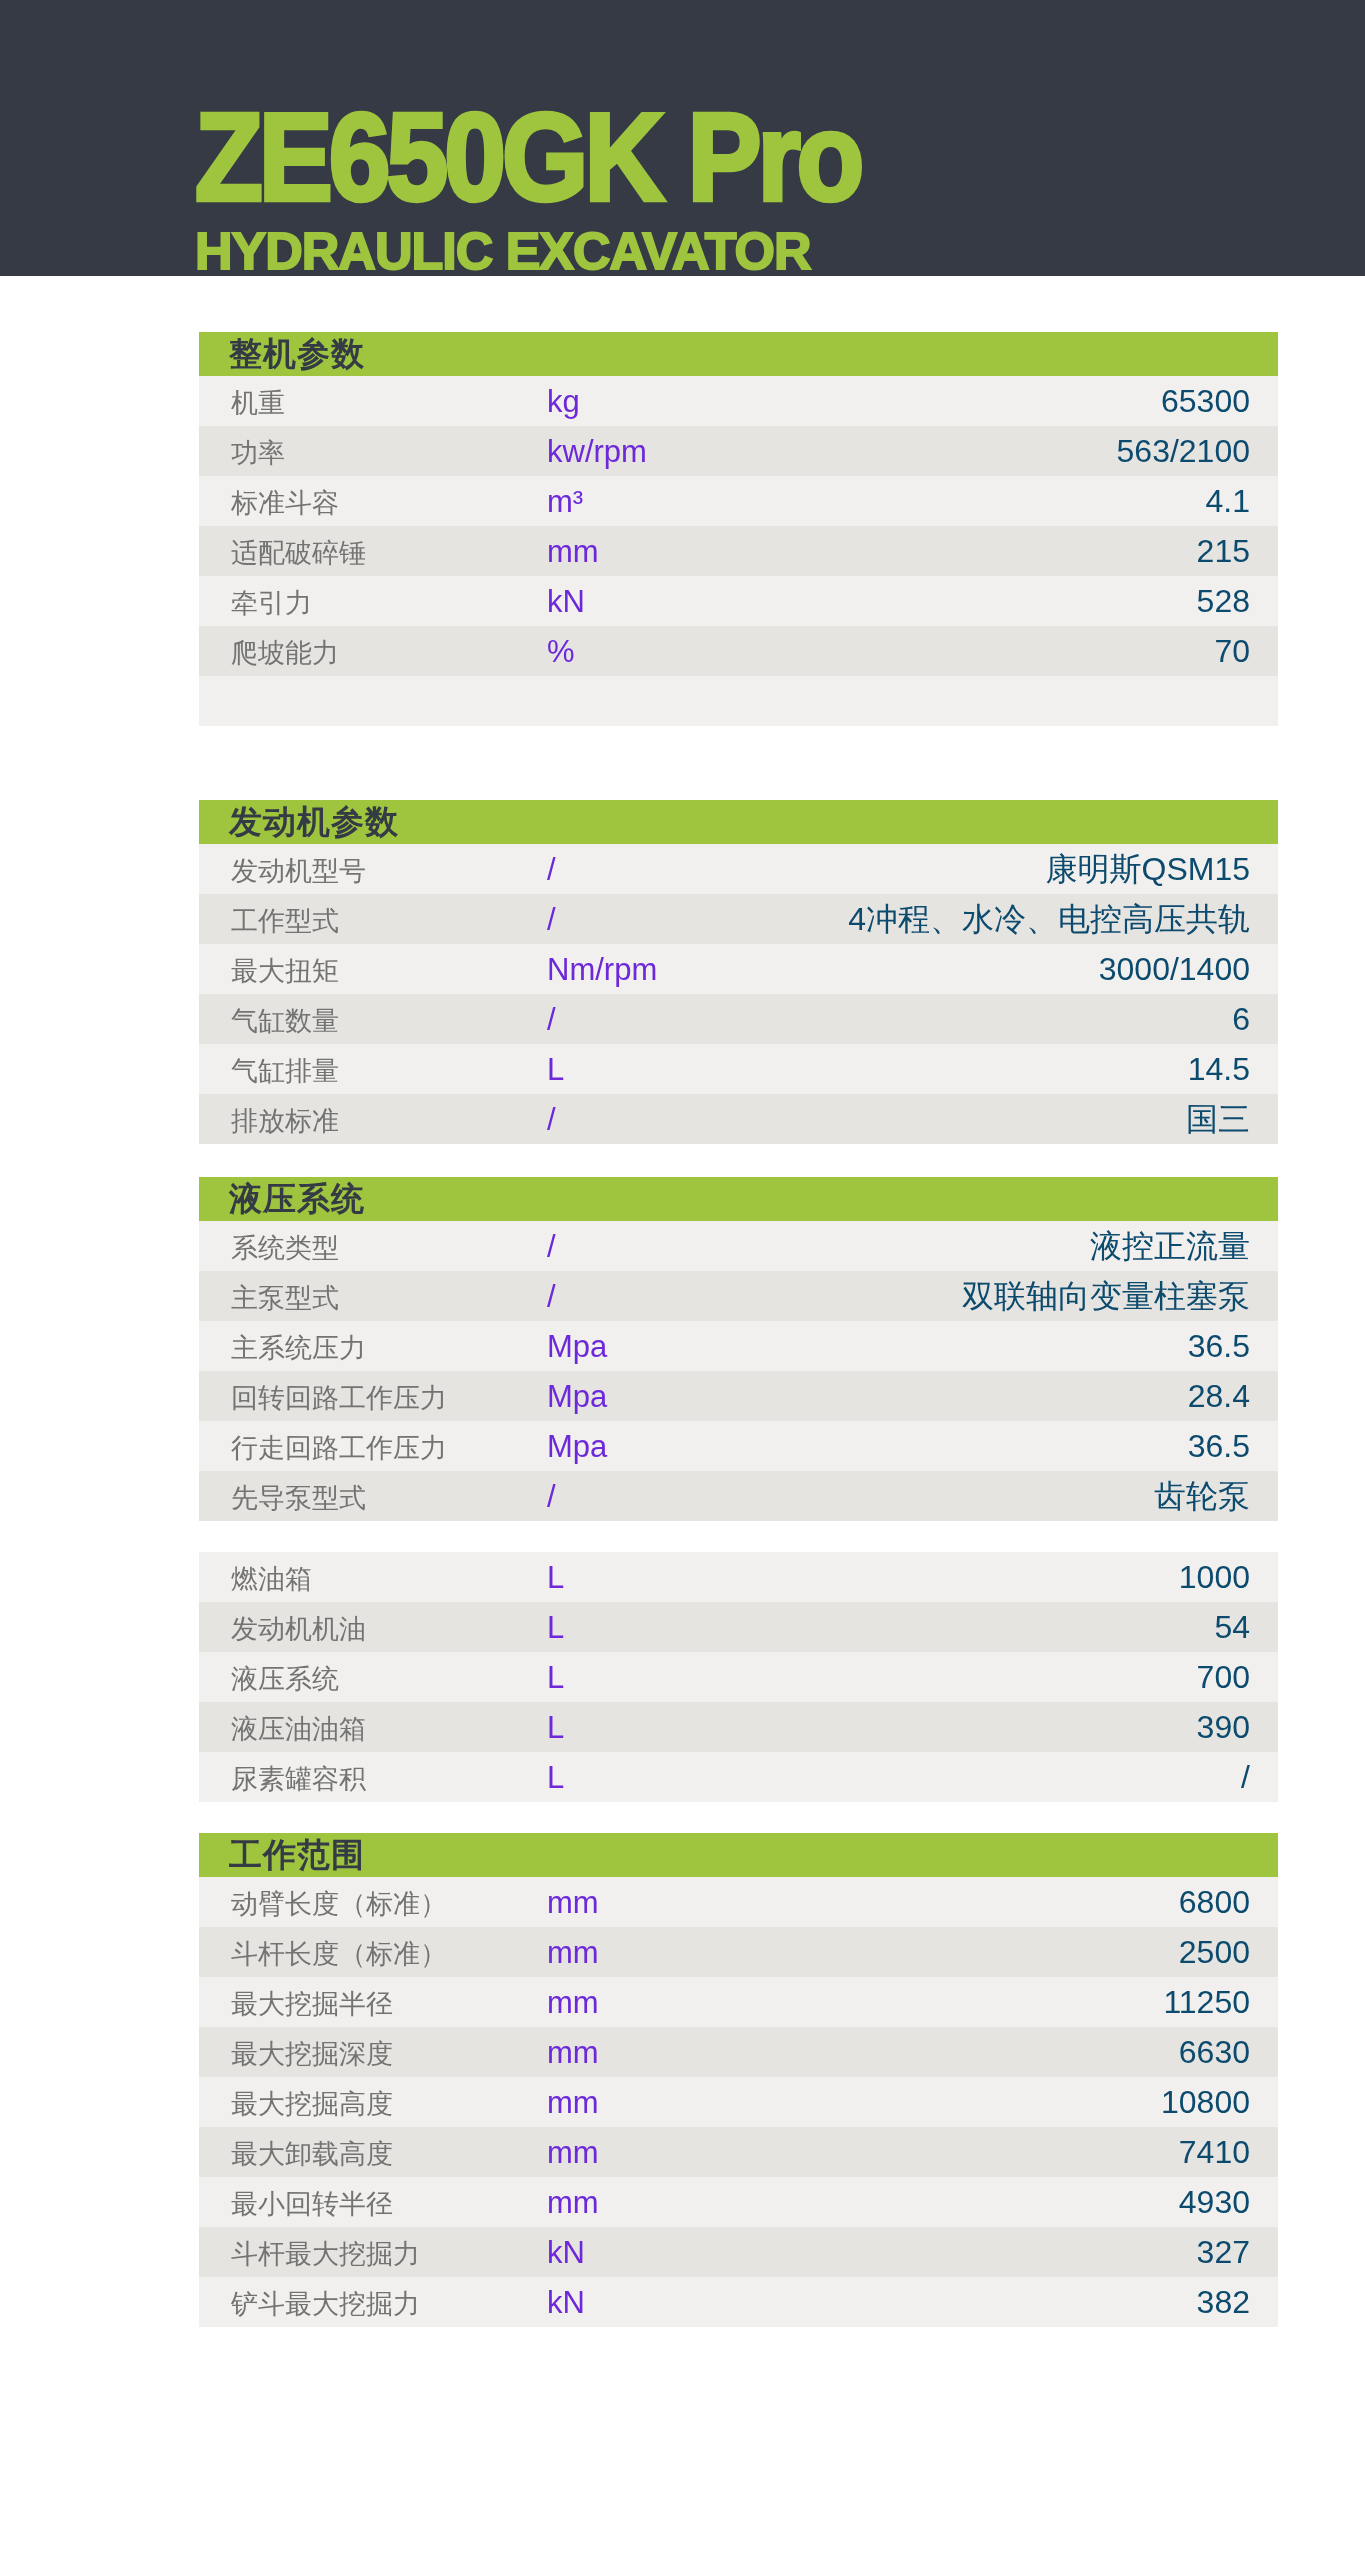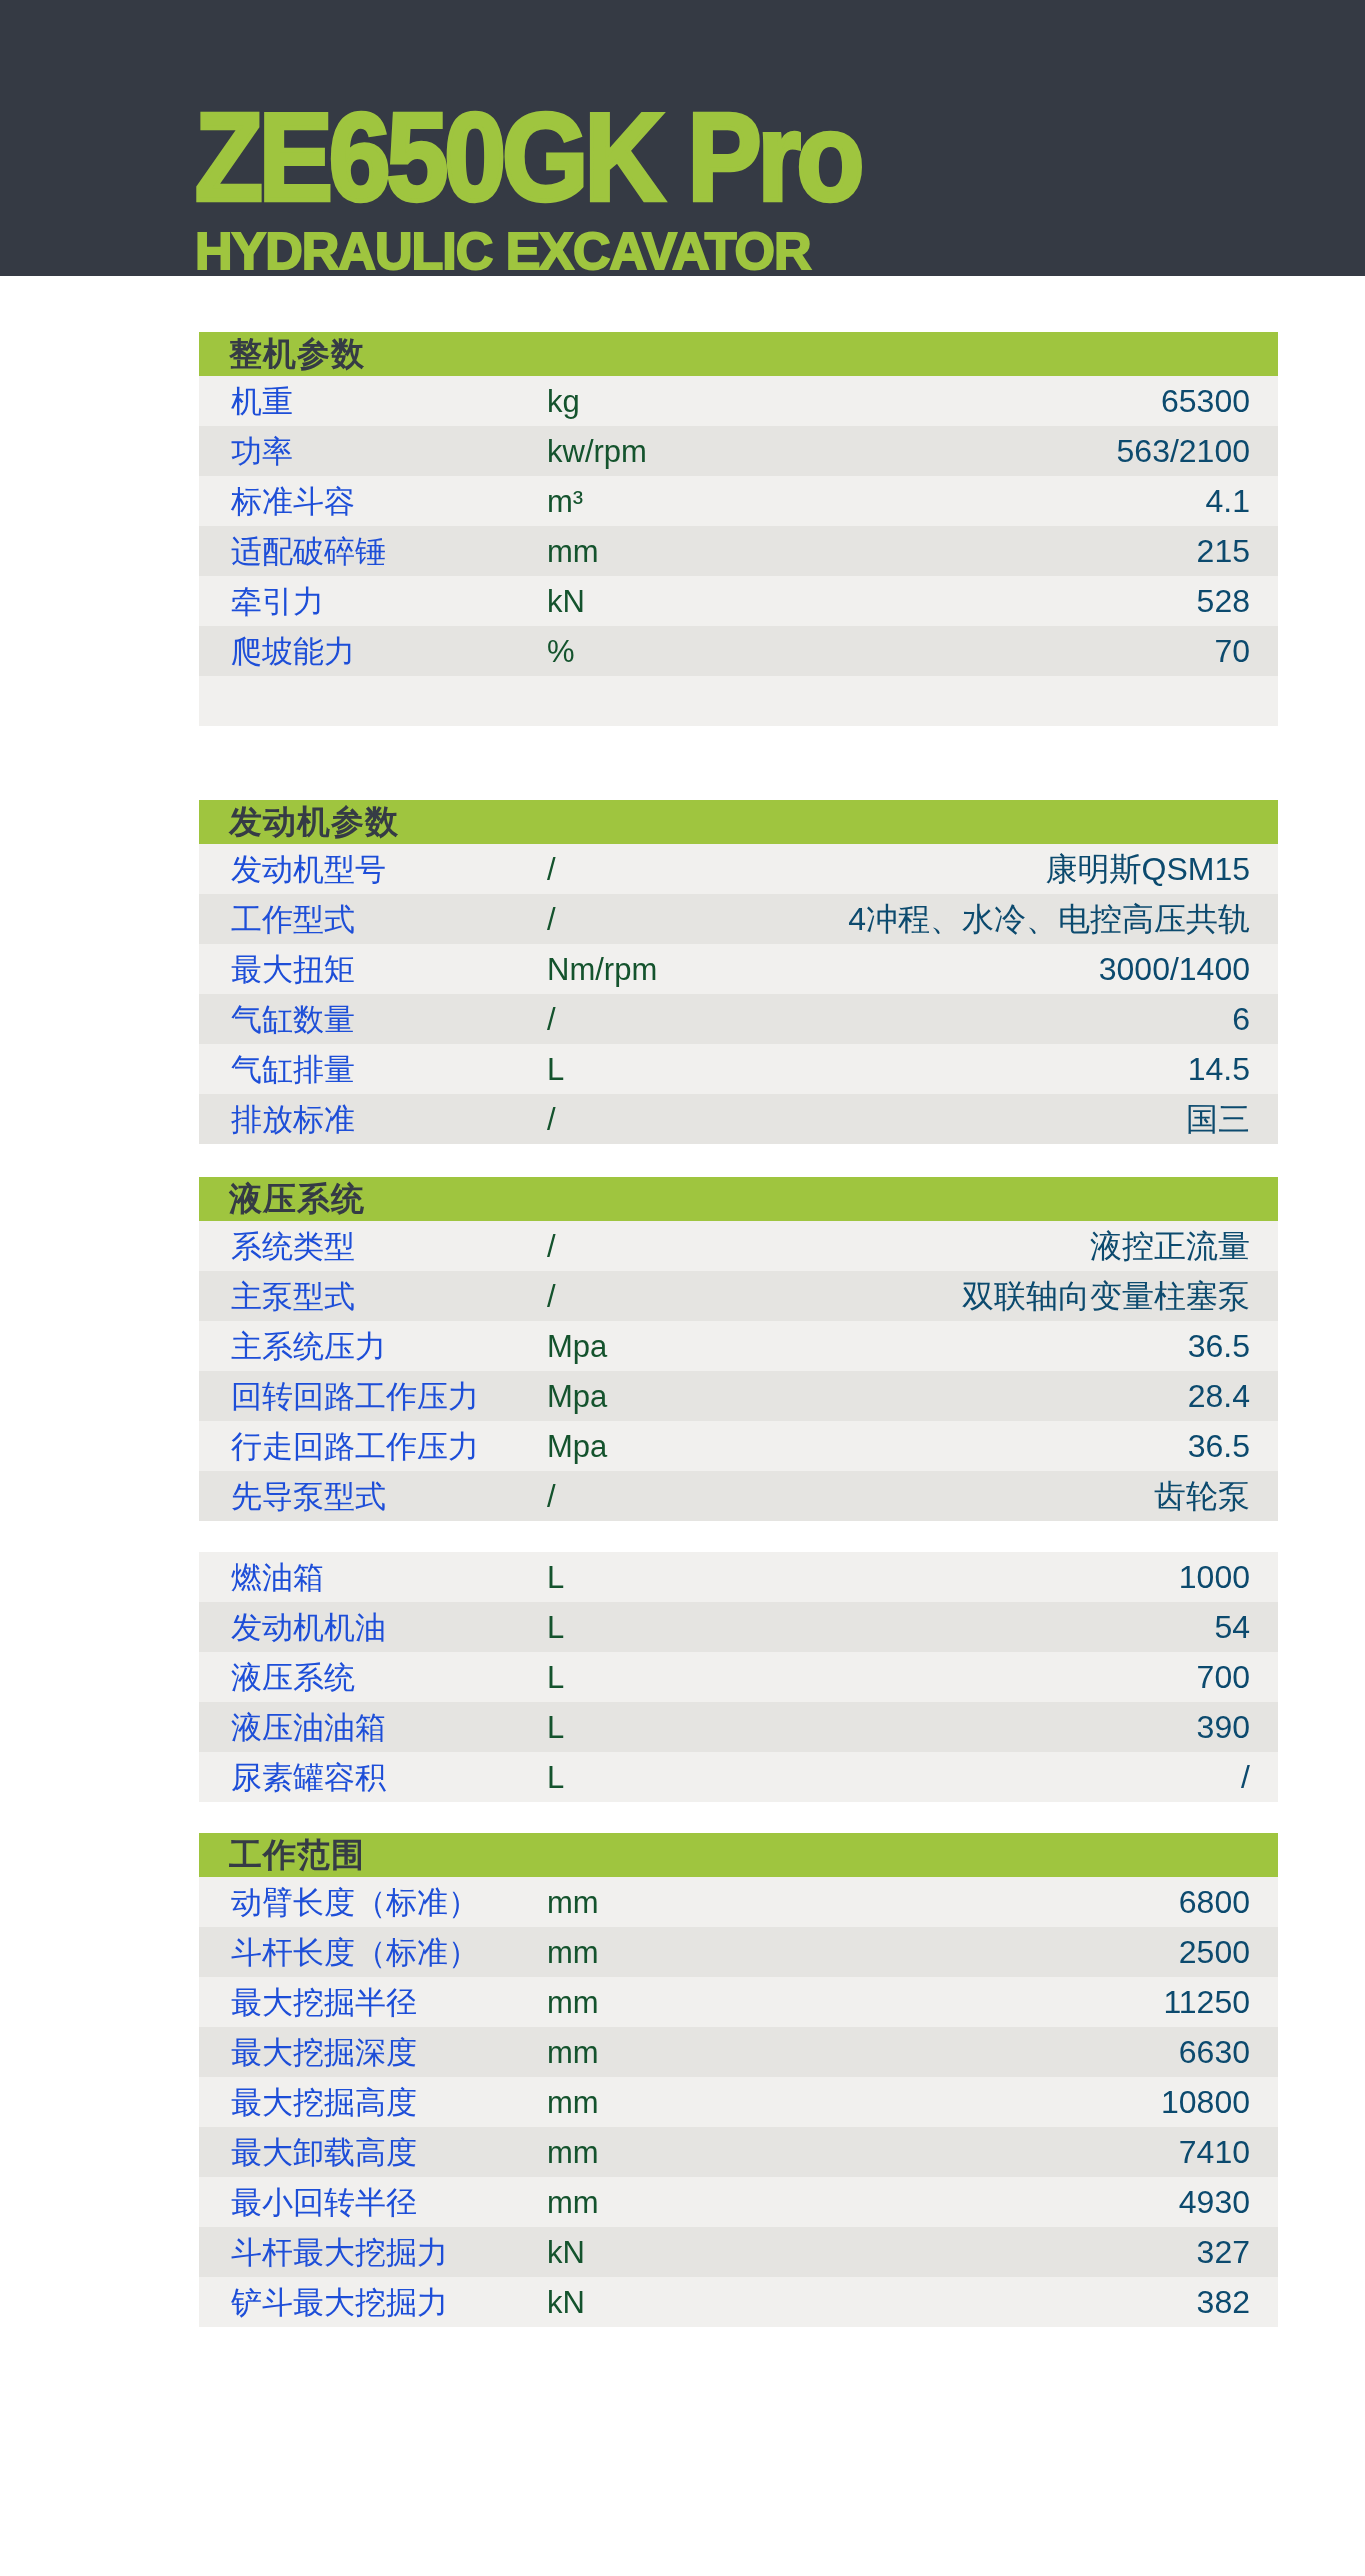--- a/index.html
+++ b/index.html
@@ -79,28 +79,28 @@
     display:flex;
     align-items:baseline;
     line-height:50px;
     padding:0 28px 0 32px;
   }
   .rows .row:nth-child(odd){background:var(--row-light);}
   .rows .row:nth-child(even){background:var(--row-dark);}
   .cell-label{
     width:316px;
     flex:0 0 316px;
-    font-size:31px;
-    color:#1d4ed8;
+    font-size:27px;
+    color:#737373;
     white-space:nowrap;
   }
   .cell-unit{
     flex:1 1 auto;
     font-size:31px;
-    color:#14532d;
+    color:#6d28d9;
     white-space:nowrap;
   }
   .cell-value{
     flex:0 0 auto;
     margin-left:auto;
     text-align:right;
     font-size:32px;
     color:#0c4a6e;
     white-space:nowrap;
   }

